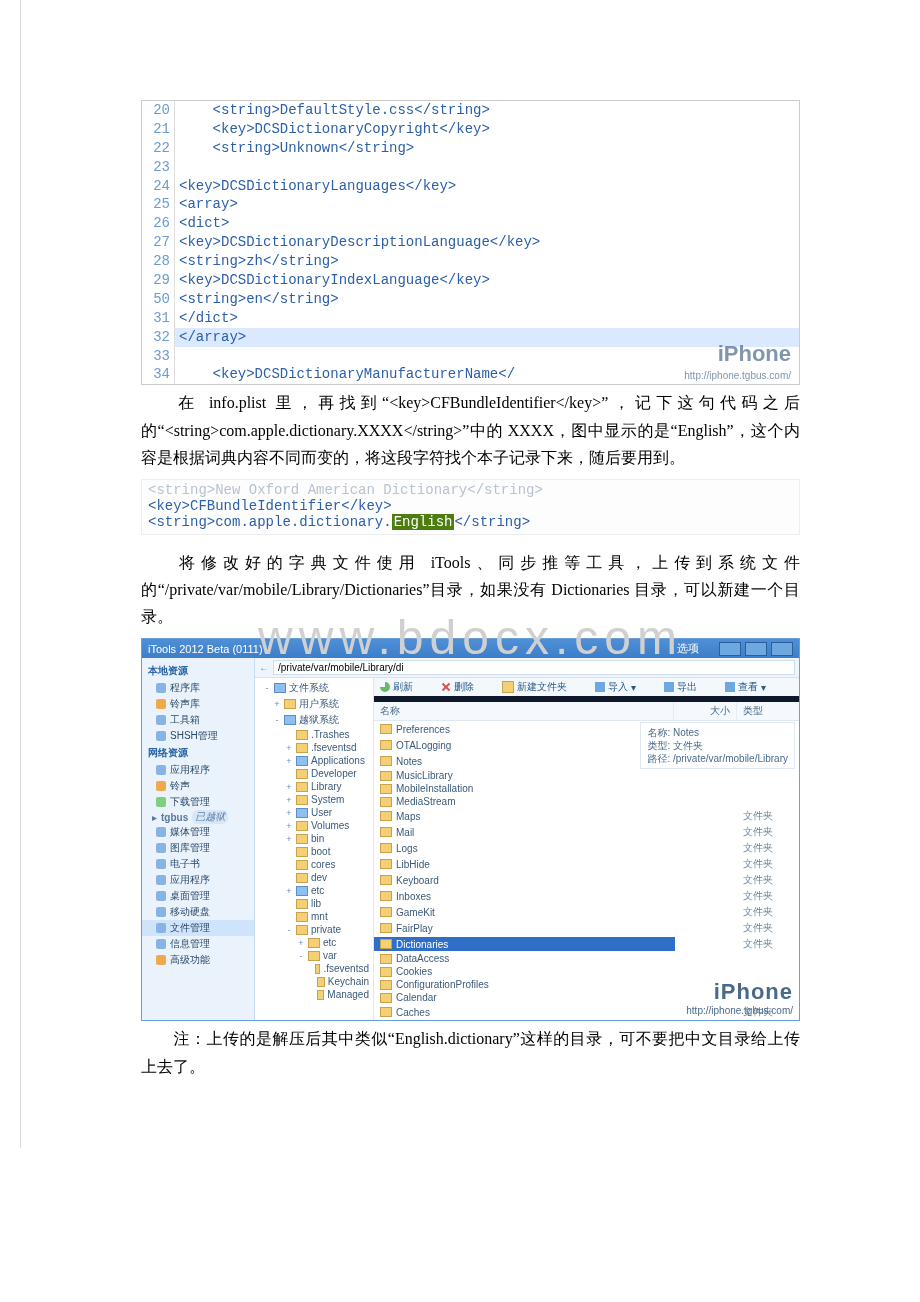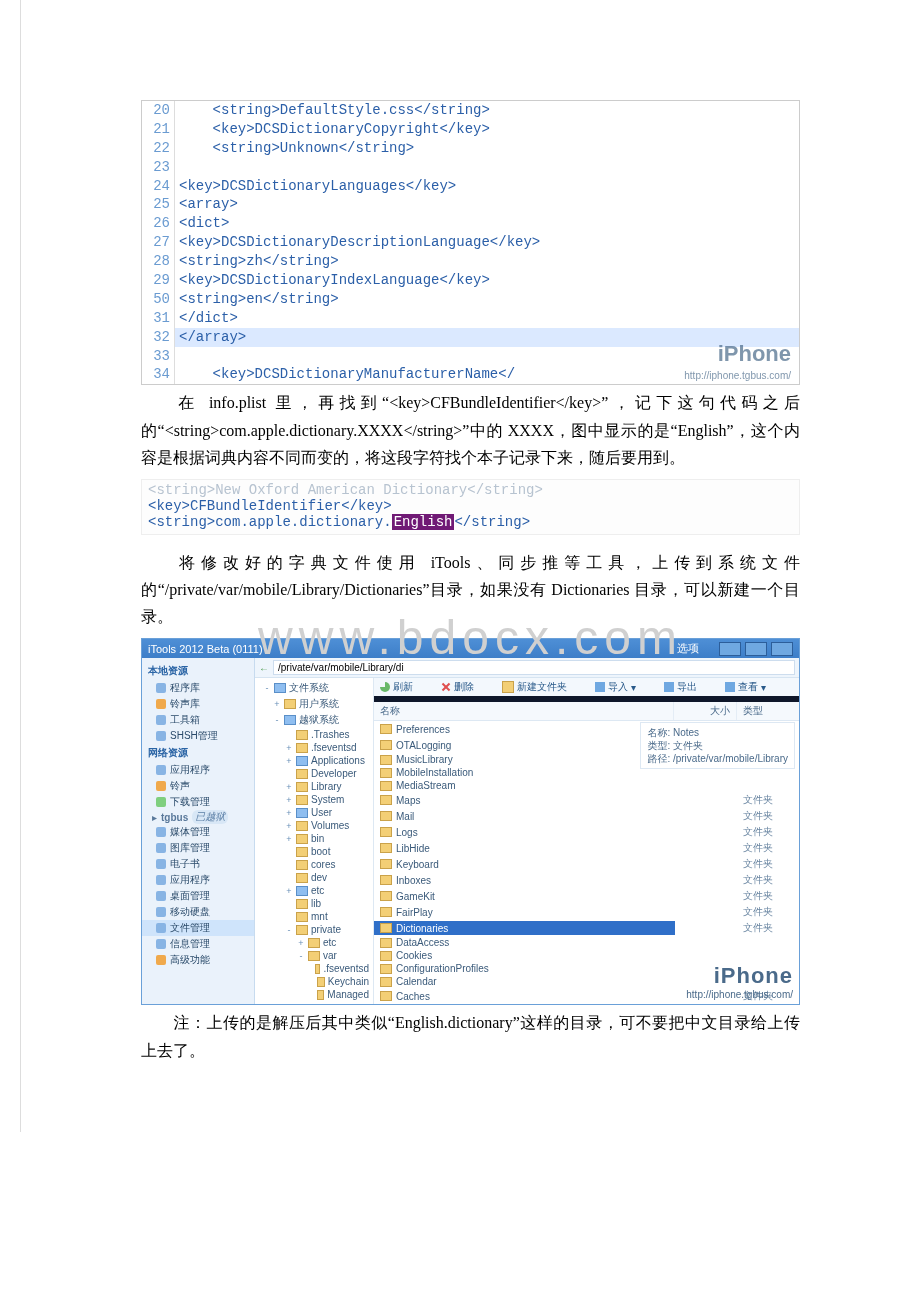--- a/index.html
+++ b/index.html
@@ -67,21 +67,21 @@
   .snippet2 {
     font-family: "Courier New", monospace;
     font-size: 14px;
     color: #2b5fa8;
     border: 1px solid #eee;
     padding: 2px 6px 4px 6px;
     margin: 2px 0 14px 0;
     background: #fdfdfd;
   }
   .snippet2 .ghost { color:#b7c3d0; }
-  .snippet2 .hl { background:#701a75; color:#fff; padding:0 2px; }
+  .snippet2 .hl { background:#4d7c0f; color:#fff; padding:0 2px; }
 
   
   .bigmark {
     position: absolute;
     left: 0; right: 0; top: -28px;
     text-align: center;
     font-family: Arial, sans-serif;
     font-size: 48px;
     letter-spacing: 6px;
     color: #d0d0d0;
@@ -532,20 +532,28 @@
                     <div class="fname">
                       <span class="fold"></span>
                       <span>OTALogging</span>
                     </div>
                     <div class="fsize"></div>
                     <div class="ftype">文件夹</div>
                   </div>
                   <div class="filerow">
                     <div class="fname">
                       <span class="fold"></span>
+                      <span>Notes</span>
+                    </div>
+                    <div class="fsize"></div>
+                    <div class="ftype">文件夹</div>
+                  </div>
+                  <div class="filerow">
+                    <div class="fname">
+                      <span class="fold"></span>
                       <span>MusicLibrary</span>
                     </div>
                     <div class="fsize"></div>
                     <div class="ftype"></div>
                   </div>
                   <div class="filerow">
                     <div class="fname">
                       <span class="fold"></span>
                       <span>MobileInstallation</span>
                     </div>

